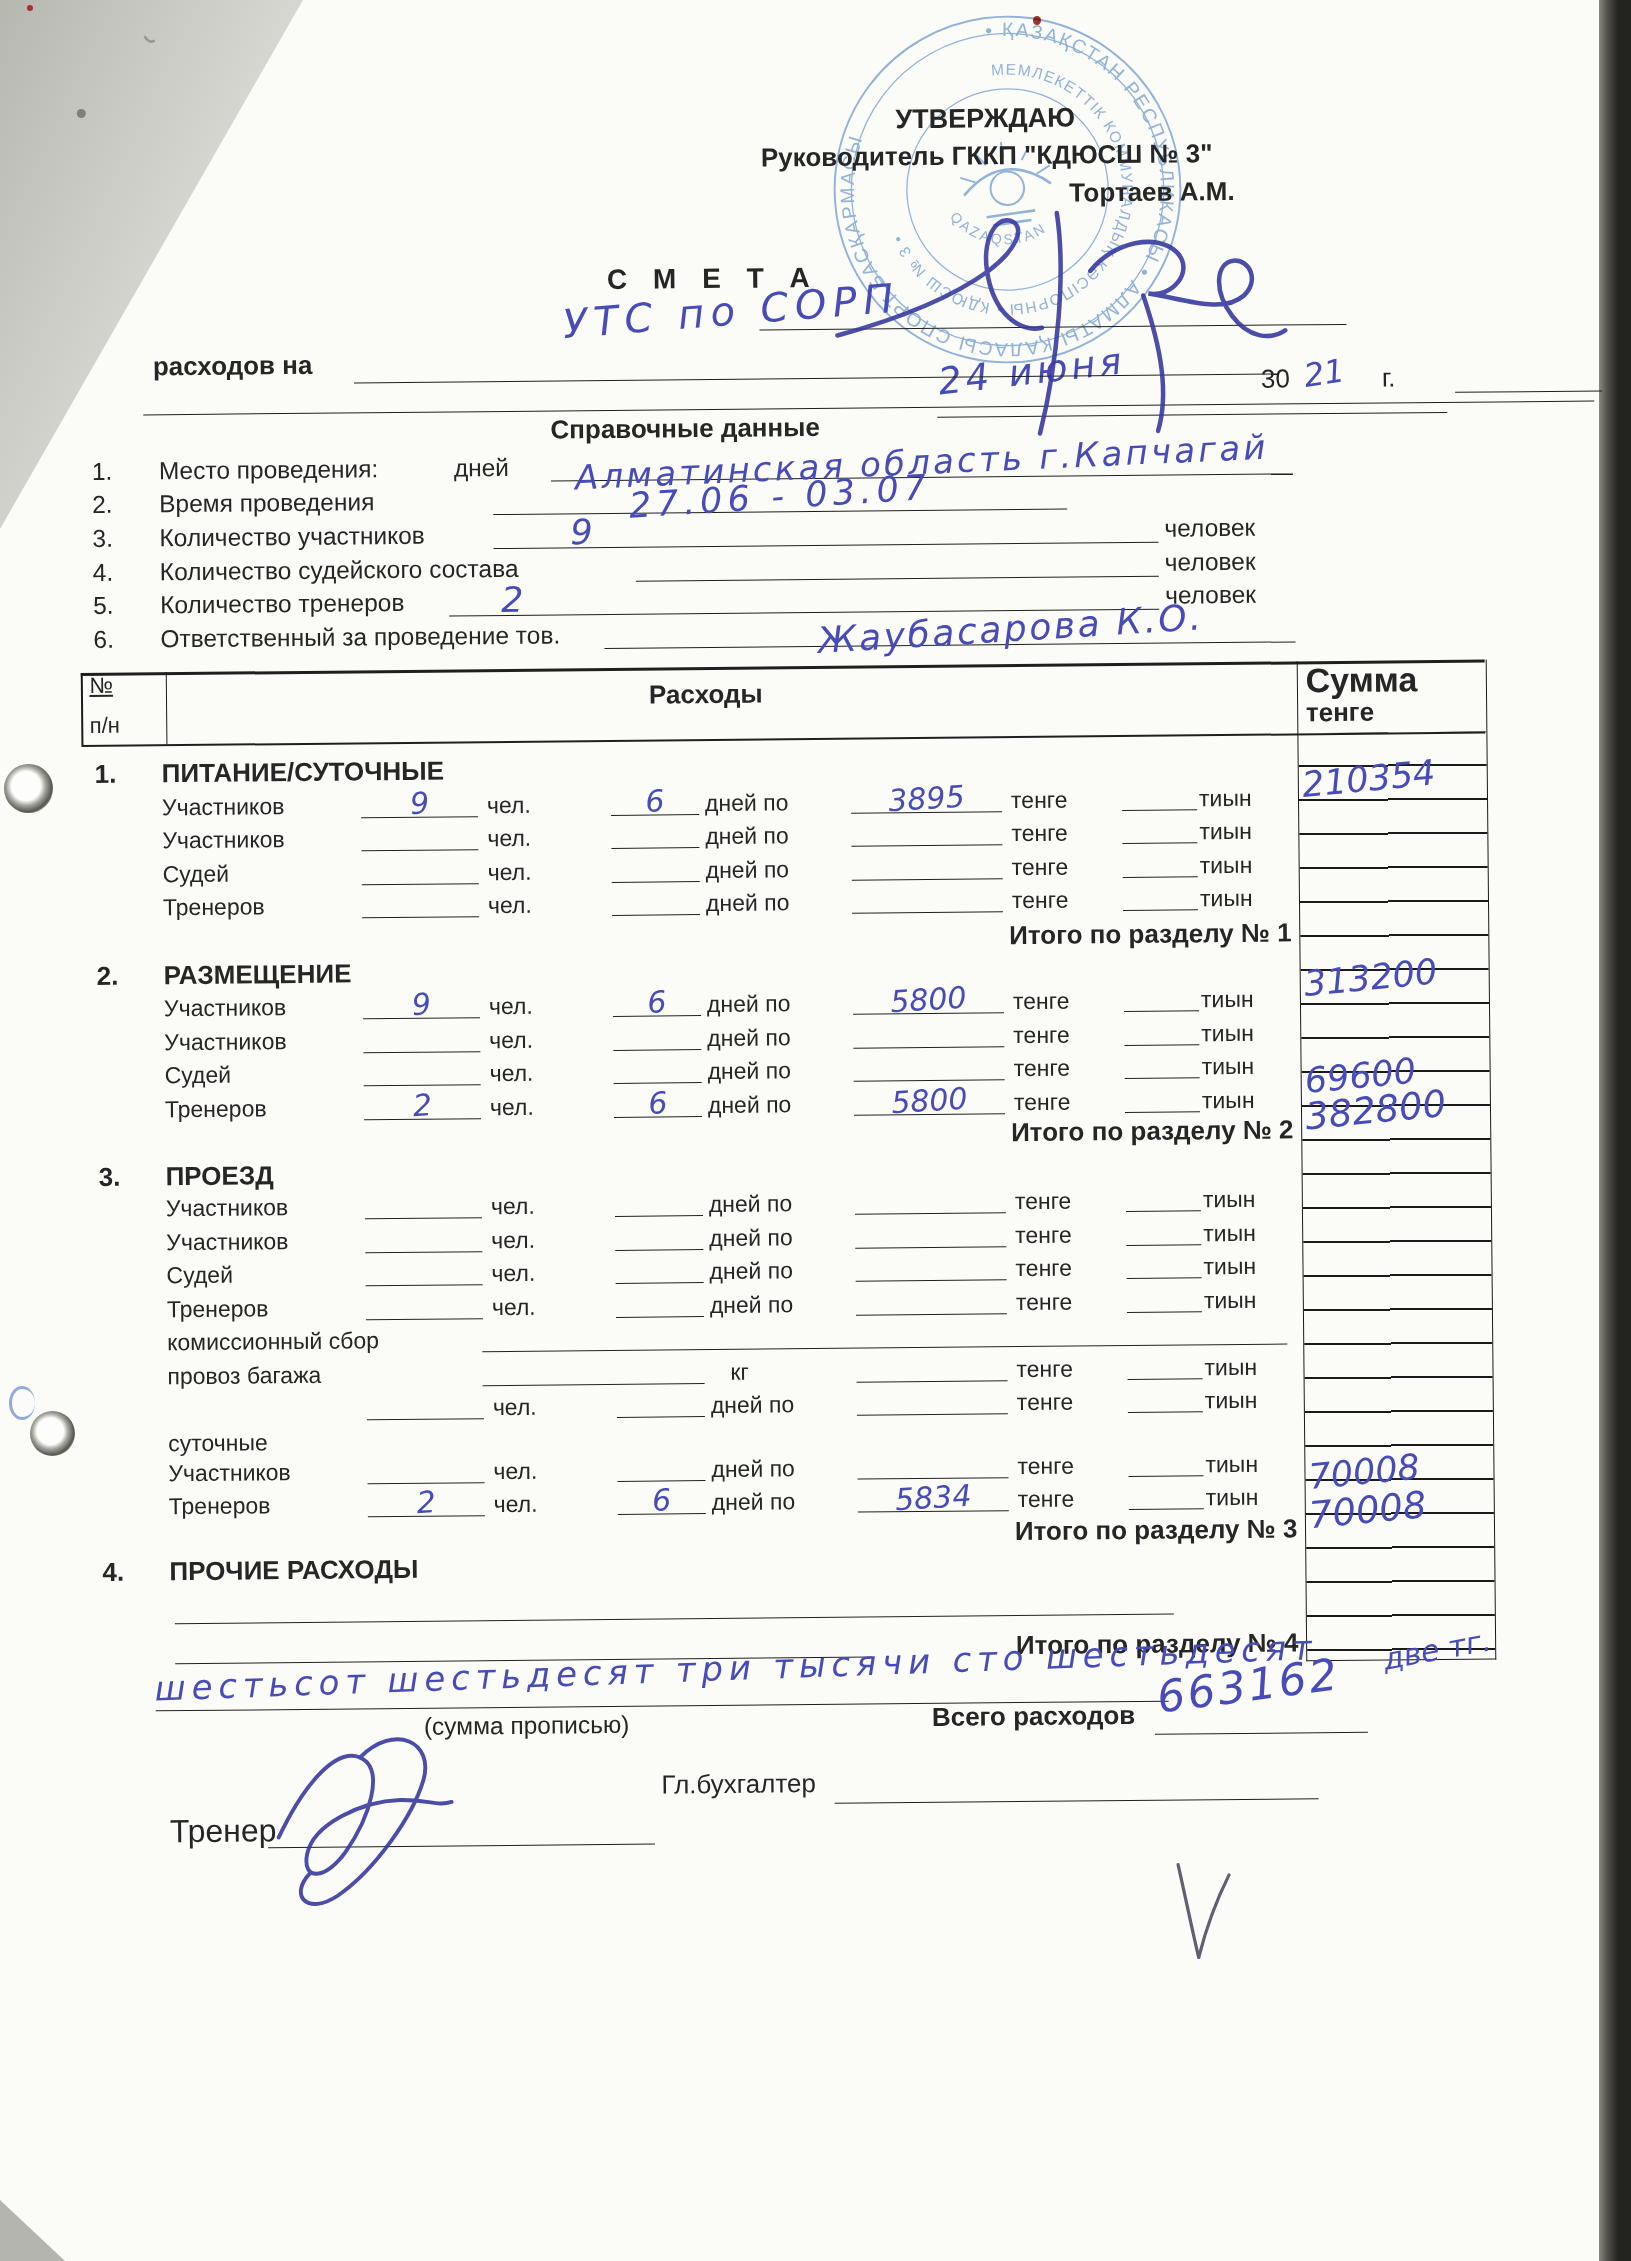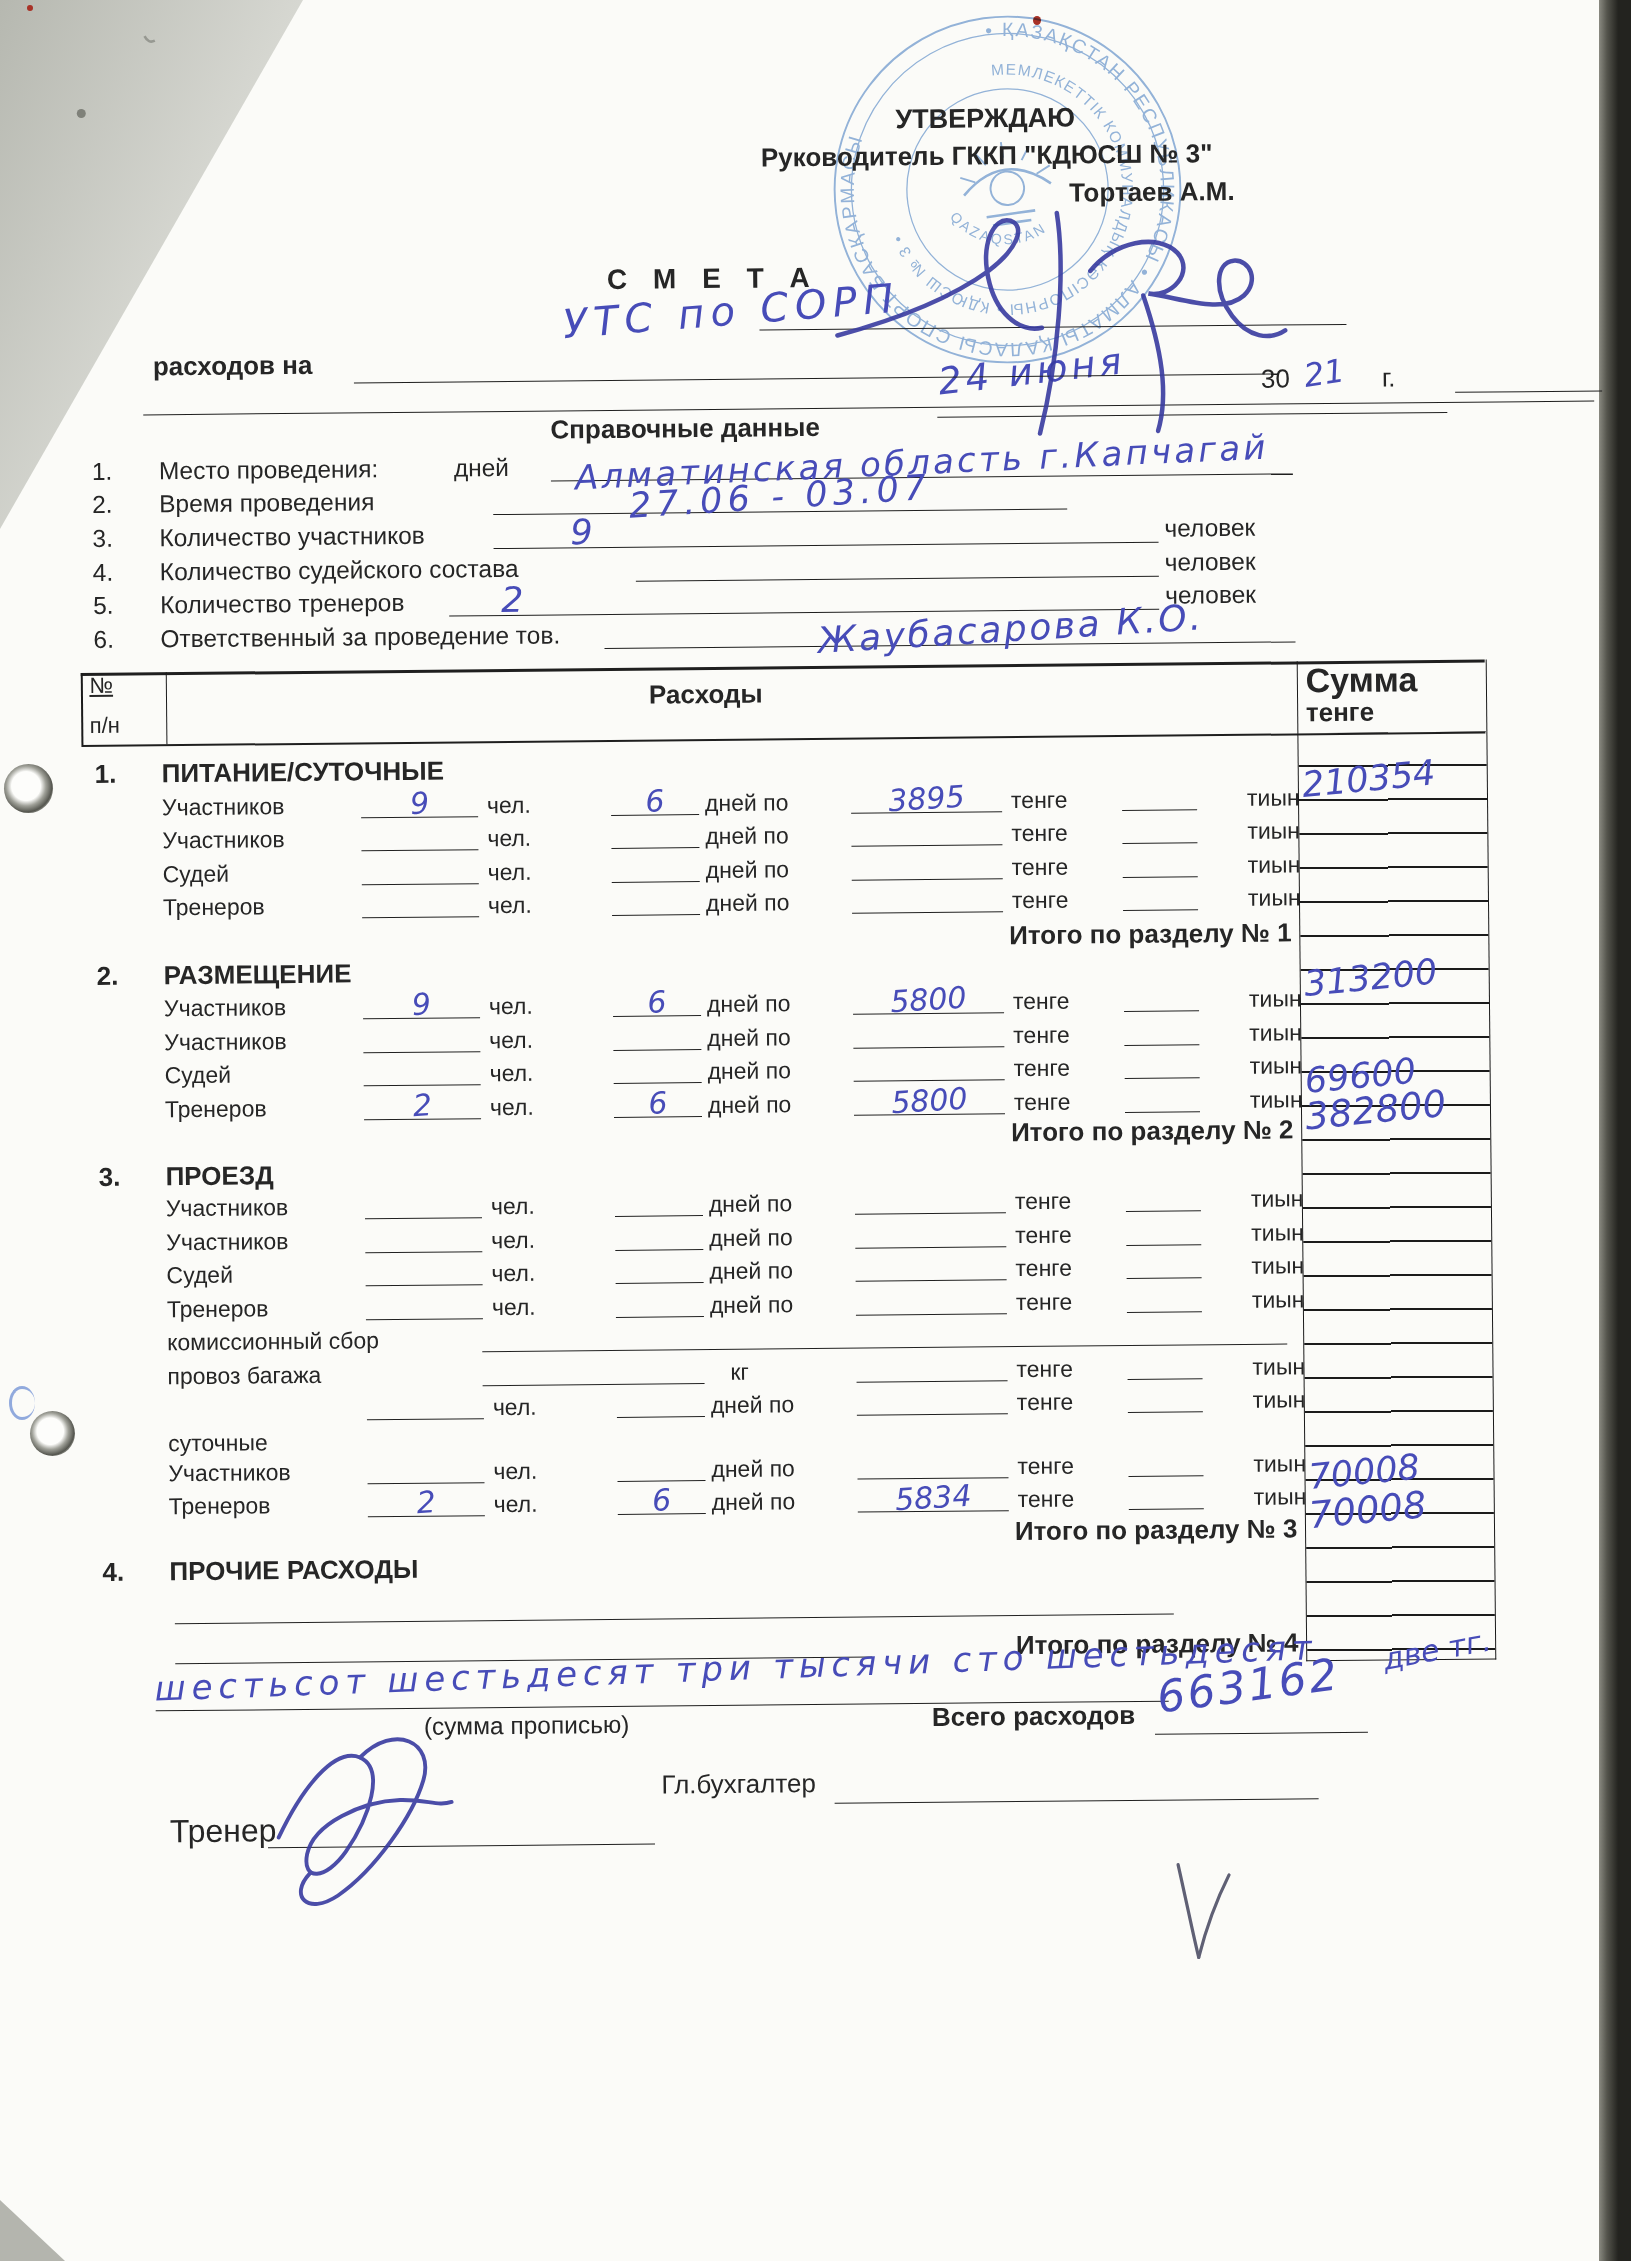--- a/index.html
+++ b/index.html
@@ -18,21 +18,21 @@
   .ref-row .suffix{position:absolute;left:1168px;top:2.6px;font-size:24.5px;}
   .rul{position:absolute;top:0;height:30px;border-bottom:1.9px solid #1f1f1f;}
   .rul .hw{position:absolute;left:0;right:0;bottom:-5.2px;text-align:center;font-size:31px;}
   
   .tbl{position:absolute;left:83px;top:666px;width:1404px;height:1007px;}
   .trow{position:absolute;left:0;width:1216px;height:32px;}
   .trow .lbl{position:absolute;left:80px;top:2.6px;font-size:23px;}
   .trow .snum{position:absolute;left:13px;top:1.3px;font-size:26px;font-weight:bold;}
   .trow .stitle{position:absolute;left:80px;top:1.3px;font-size:26px;font-weight:bold;}
   .unit{position:absolute;top:3.9px;font-size:23px;}
-  .lc{left:405px}.ld{left:623px}.lt{left:929px}.lw{left:1165px}.lkg{left:643px}
+  .lc{left:405px}.ld{left:623px}.lt{left:929px}.lw{left:1117px}.lkg{left:643px}
   .ul{position:absolute;top:0;height:28px;border-bottom:1.9px solid #212121;}
   .u1{left:279px;width:117px}.u2{left:529px;width:88px}.u3{left:769px;width:151px}.u4{left:1040px;width:75px}
   .ub{left:395px;width:222px}.ucom{left:395px;width:805px}
   .ul .hw{position:absolute;left:0;right:0;bottom:-3.9px;text-align:center;font-size:30px;transform:rotate(-3deg);}
   .ttl{position:absolute;right:7.7px;top:2.6px;font-size:26px;font-weight:bold;}
   .sumhdr{position:absolute;left:1216px;top:0;width:188px;height:72px;
           border-left:1.9px solid #1b1b1b;border-right:1.9px solid #1b1b1b;}
   .sumcol{position:absolute;left:1216px;top:72px;width:188px;height:927px;
           border-left:1.9px solid #1b1b1b;border-right:1.9px solid #1b1b1b;border-bottom:1.9px solid #1b1b1b;
           background:repeating-linear-gradient(to bottom,transparent 0 32px,#1b1b1b 32px 34px);}

